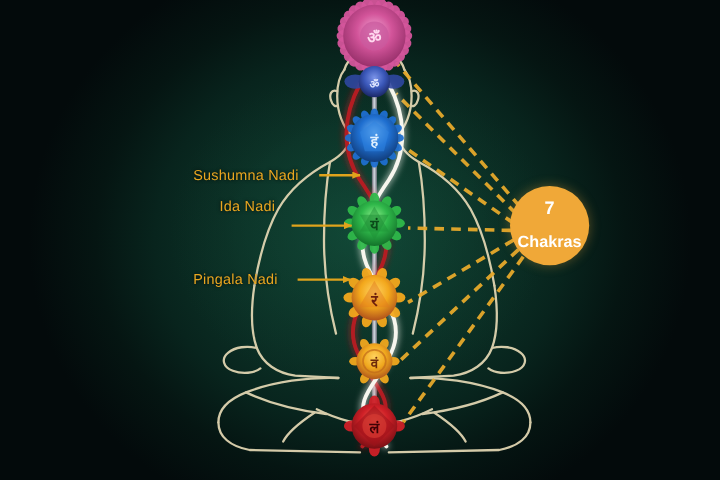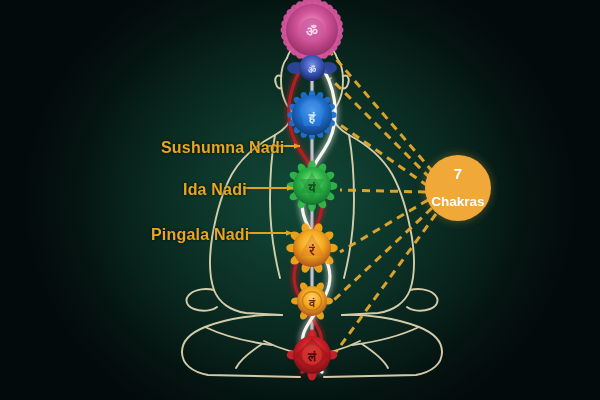--- a/index.html
+++ b/index.html
@@ -29,29 +29,29 @@
     background: radial-gradient(ellipse 34% 44% at 50% 48%, rgba(22,90,68,0.45) 0%, rgba(14,58,44,0.18) 55%, rgba(0,0,0,0) 78%);
     pointer-events: none;
   }
   #art {
     position: absolute;
     inset: 0;
   }
   .lbl {
     position: absolute;
     color: #e9a620;
-    font-weight: bold;
-    font-size: 16px;
+    font-weight: normal;
+    font-size: 12px;
     letter-spacing: 0.2px;
     white-space: nowrap;
     text-shadow: 0 0 3px rgba(0,0,0,0.85);
   }
   #lbl-sushumna { left: 161px; top: 139px; }
-  #lbl-ida      { left: 183px; top: 181px; }
-  #lbl-pingala  { left: 151px; top: 226px; }
+  #lbl-ida      { left: 183px; top: 165px; }
+  #lbl-pingala  { left: 161px; top: 226px; }
 
   #badge {
     position: absolute;
     left: 425px;
     top: 155px;
     width: 66px;
     height: 66px;
     border-radius: 50%;
     background: #f0a838;
     display: flex;

